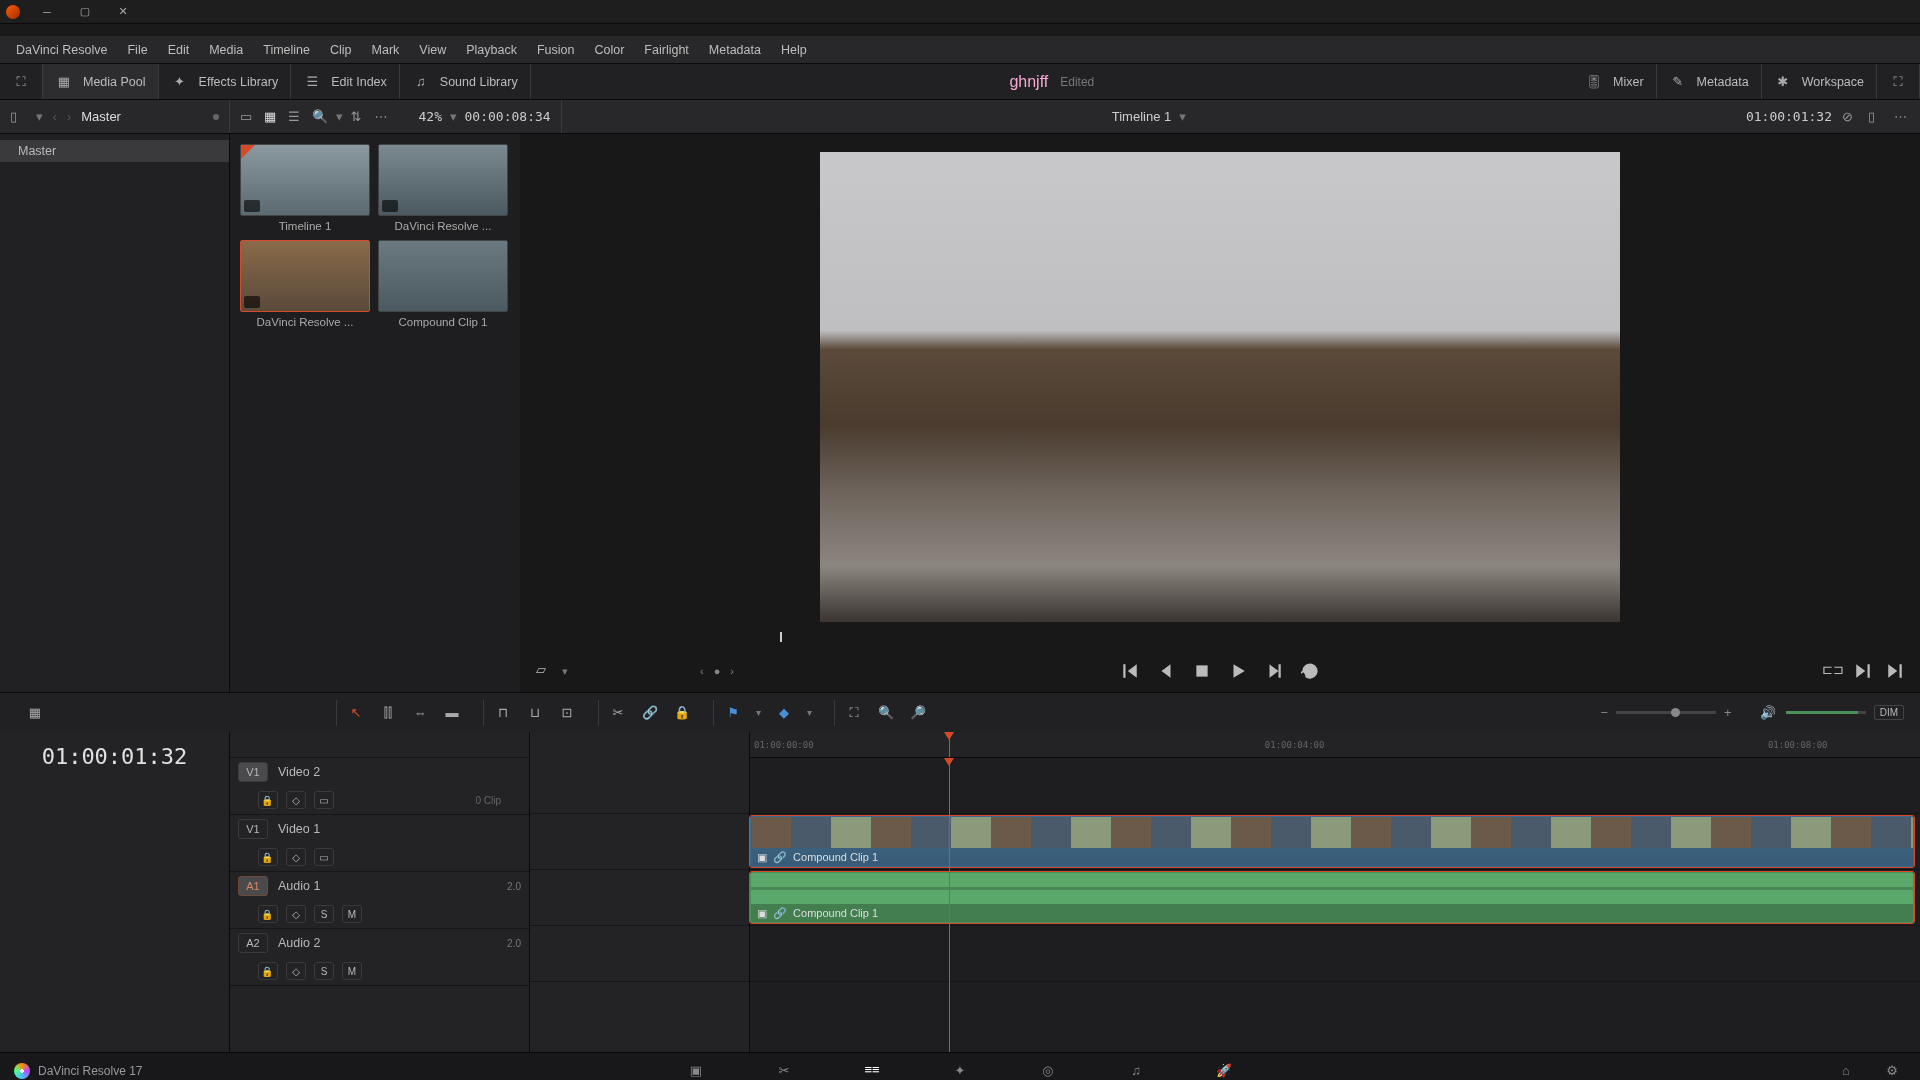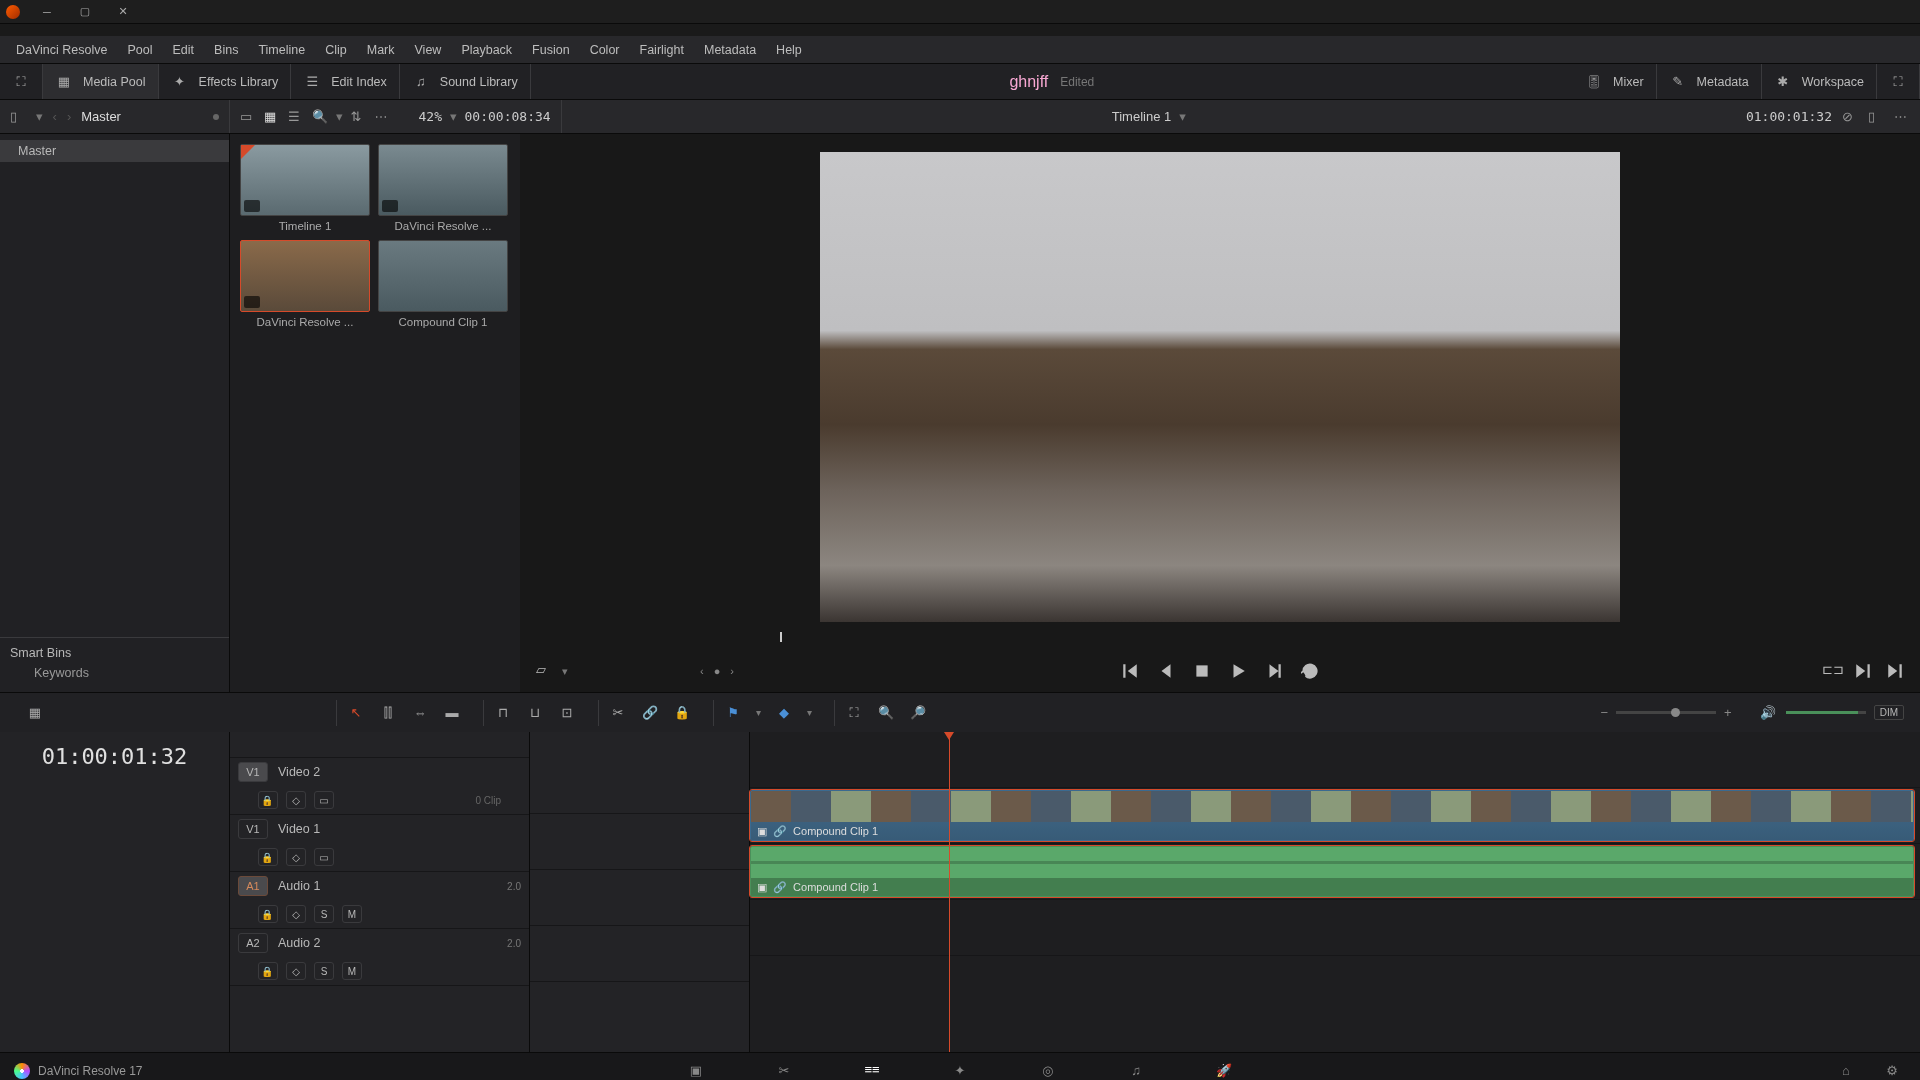--- a/index.html
+++ b/index.html
@@ -95,23 +95,23 @@
 
 <div class="titlebar">
   <div class="logo"></div>
   <div class="winbtn">─</div>
   <div class="winbtn">▢</div>
   <div class="winbtn">✕</div>
 </div>
 
 <div class="menubar">
   <span>DaVinci Resolve</span>
-  <span>Pool</span>
+  <span>File</span>
   <span>Edit</span>
-  <span>Bins</span>
+  <span>Media</span>
   <span>Timeline</span>
   <span>Clip</span>
   <span>Mark</span>
   <span>View</span>
   <span>Playback</span>
   <span>Fusion</span>
   <span>Color</span>
   <span>Fairlight</span>
   <span>Metadata</span>
   <span>Help</span>
@@ -190,24 +190,20 @@
     <div class="iconsm">▯</div>
     <div class="iconsm">⋯</div>
   </div>
 </div>
 
 <div class="main">
   <div class="leftcol">
     <div class="bintree">
       <div class="binitem sel">Master</div>
     </div>
-    <div class="smartbins">
-      <div>Smart Bins</div>
-      <div class="kw">Keywords</div>
-    </div>
   </div>
 
   <div class="poolcol">
     <div class="clipcard">
       <div class="clipthumb" style="background:linear-gradient(#8a9aa0,#5a6a70)">
         <div style="position:absolute;top:0;left:0;border-top:14px solid #d64a2a;border-right:14px solid transparent"></div>
         <div class="clipbadge"></div>
       </div>
       <div class="cliplabel">Timeline 1</div>
     </div>
@@ -395,20 +391,26 @@
     </div>
     <div style="width:220px;border-right:1px solid #0a0a0a">
       <div style="height:26px"></div>
       <div style="height:56px;border-bottom:1px solid #161618"></div>
       <div style="height:56px;border-bottom:1px solid #161618"></div>
       <div style="height:56px;border-bottom:1px solid #161618"></div>
       <div style="height:56px;border-bottom:1px solid #161618"></div>
     </div>
   </div>
   <div class="tl-maincol">
+    <div class="tl-ruler">
+      <div class="lbl" style="left:4px">01:00:00:00</div>
+      <div class="lbl" style="left:44%">01:00:04:00</div>
+      <div class="lbl" style="left:87%">01:00:08:00</div>
+      <div class="playhead" style="left:17%"></div>
+    </div>
     <div style="position:relative;flex:1">
       <div class="playhead" style="left:17%;top:0"></div>
       <div class="track" style="height:56px"></div>
       <div class="track" style="height:56px">
         <div class="clip video sel" style="left:0;right:6px">
           <div class="thumbs"></div>
           <div class="cliptitlebar">
               <span>▣</span>
               <span>🔗</span>
               <span>Compound Clip 1</span>

